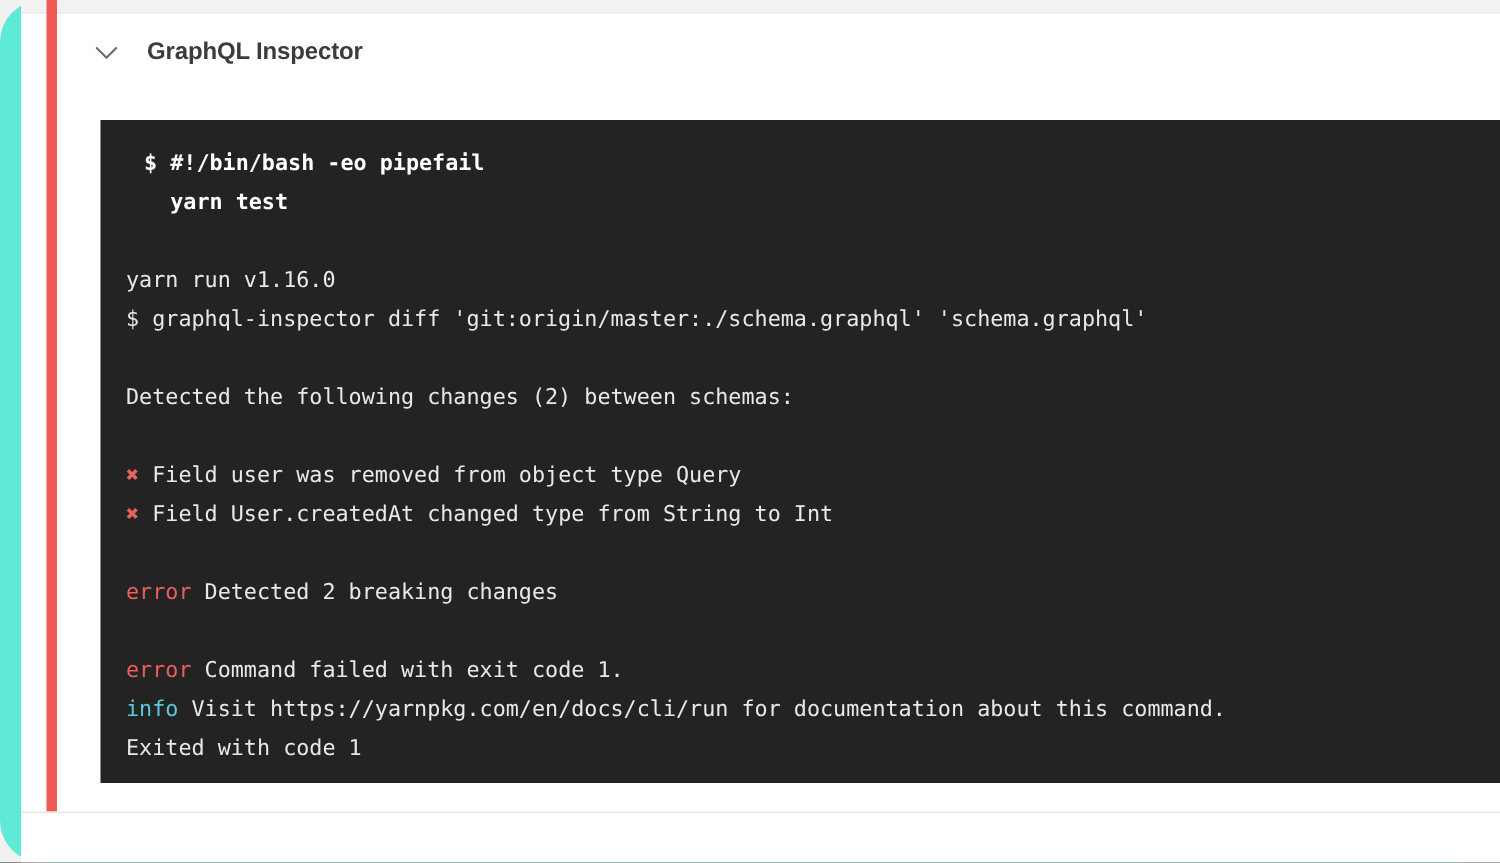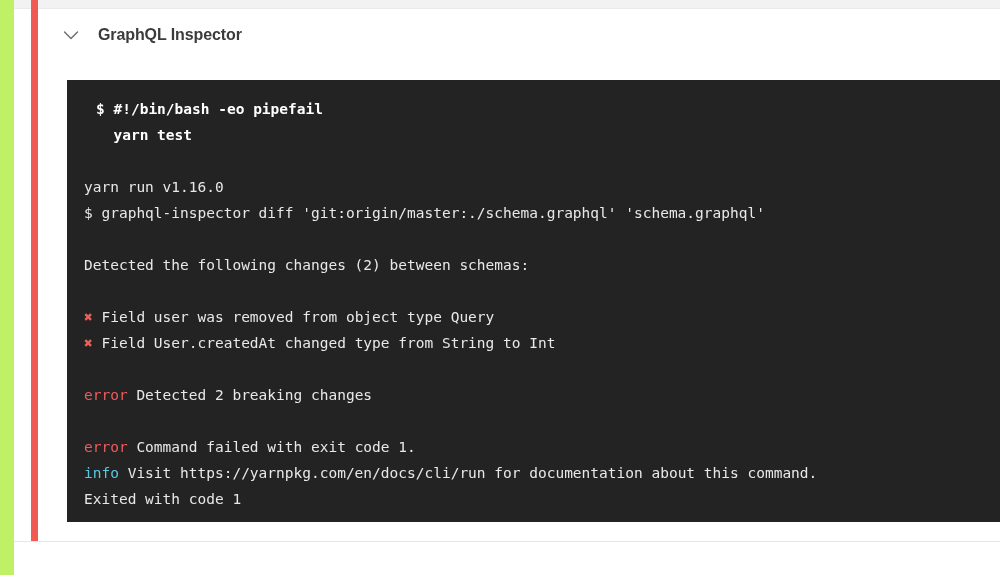--- a/index.html
+++ b/index.html
@@ -13,21 +13,22 @@
     background: #f1f1f1;
     font-family: "Liberation Sans", sans-serif;
     -webkit-font-smoothing: antialiased;
   }
 
   
   .page {
     position: relative;
     width: 1000px;
     height: 575px;
-    background: #bef264;
+    background: #5eead4;
+    border-radius: 28px;
   }
 
   
   .card {
     position: absolute;
     left: 14px;
     top: 0;
     width: 986px;
     height: 575px;
     background: #ffffff;

